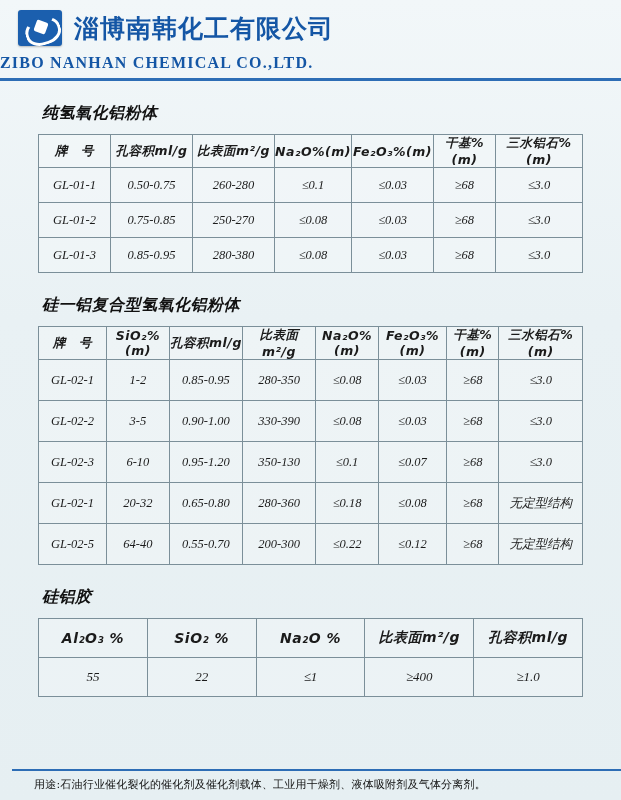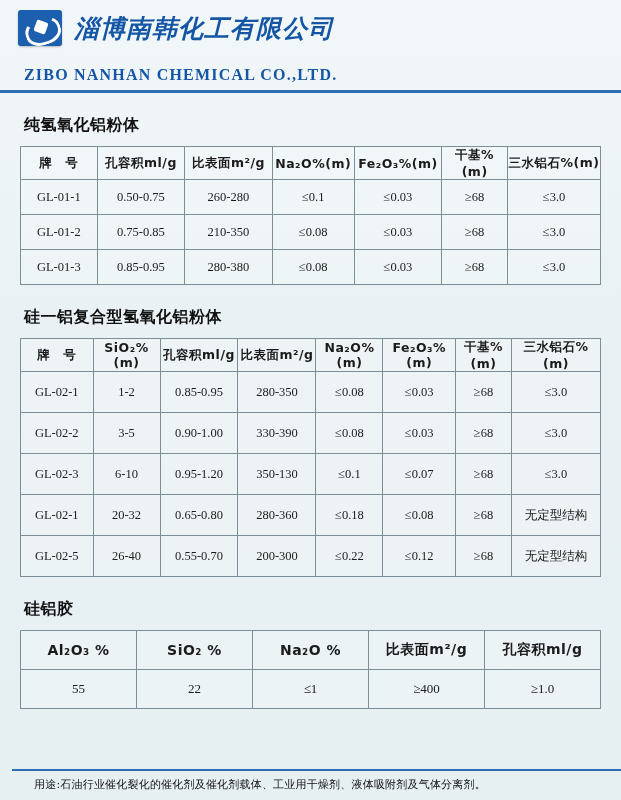--- a/index.html
+++ b/index.html
@@ -23,21 +23,20 @@
   }
 
   
   .header {
     padding: 10px 0 0 0;
   }
   .header-row {
     display: flex;
     align-items: center;
     padding-left: 18px;
-    font-style: italic;
   }
   .logo {
     width: 44px;
     height: 36px;
     background: #1b5fae;
     border-radius: 3px;
     position: relative;
     margin-right: 12px;
     flex: 0 0 auto;
     box-shadow: 0 1px 2px rgba(0,0,0,0.25);
@@ -72,34 +71,34 @@
     color: #1456a5;
     letter-spacing: 1px;
     white-space: nowrap;
   }
   .company-en {
     font-family: "Liberation Serif", serif;
     font-size: 16px;
     font-weight: bold;
     color: #1456a5;
     letter-spacing: 1.2px;
-    padding-left: 24px;
-    margin-top: 20px;
+    margin-top: 8px;
     white-space: nowrap;
   }
   .header-rule {
     margin-top: 6px;
     height: 3px;
     background: #2d6db5;
     width: 100%;
   }
 
   
   .section {
-    padding: 0 20px;
+    padding: 0 38px;
+    font-style: italic;
   }
   .section-title {
     font-family: "DejaVu Sans", sans-serif;
     font-size: 16px;
     font-weight: bold;
     color: #111;
     margin: 22px 0 10px 4px;
     letter-spacing: 0.5px;
   }
   table.data {
@@ -208,21 +207,21 @@
           <td>0.50-0.75</td>
           <td>260-280</td>
           <td>≤0.1</td>
           <td>≤0.03</td>
           <td>≥68</td>
           <td>≤3.0</td>
         </tr>
         <tr>
           <td>GL-01-2</td>
           <td>0.75-0.85</td>
-          <td>210-350</td>
+          <td>250-270</td>
           <td>≤0.08</td>
           <td>≤0.03</td>
           <td>≥68</td>
           <td>≤3.0</td>
         </tr>
         <tr>
           <td>GL-01-3</td>
           <td>0.85-0.95</td>
           <td>280-380</td>
           <td>≤0.08</td>
@@ -285,21 +284,21 @@
           <td>20-32</td>
           <td>0.65-0.80</td>
           <td>280-360</td>
           <td>≤0.18</td>
           <td>≤0.08</td>
           <td>≥68</td>
           <td>无定型结构</td>
         </tr>
         <tr>
           <td>GL-02-5</td>
-          <td>26-40</td>
+          <td>64-40</td>
           <td>0.55-0.70</td>
           <td>200-300</td>
           <td>≤0.22</td>
           <td>≤0.12</td>
           <td>≥68</td>
           <td>无定型结构</td>
         </tr>
       </tbody>
     </table>
   </div>

